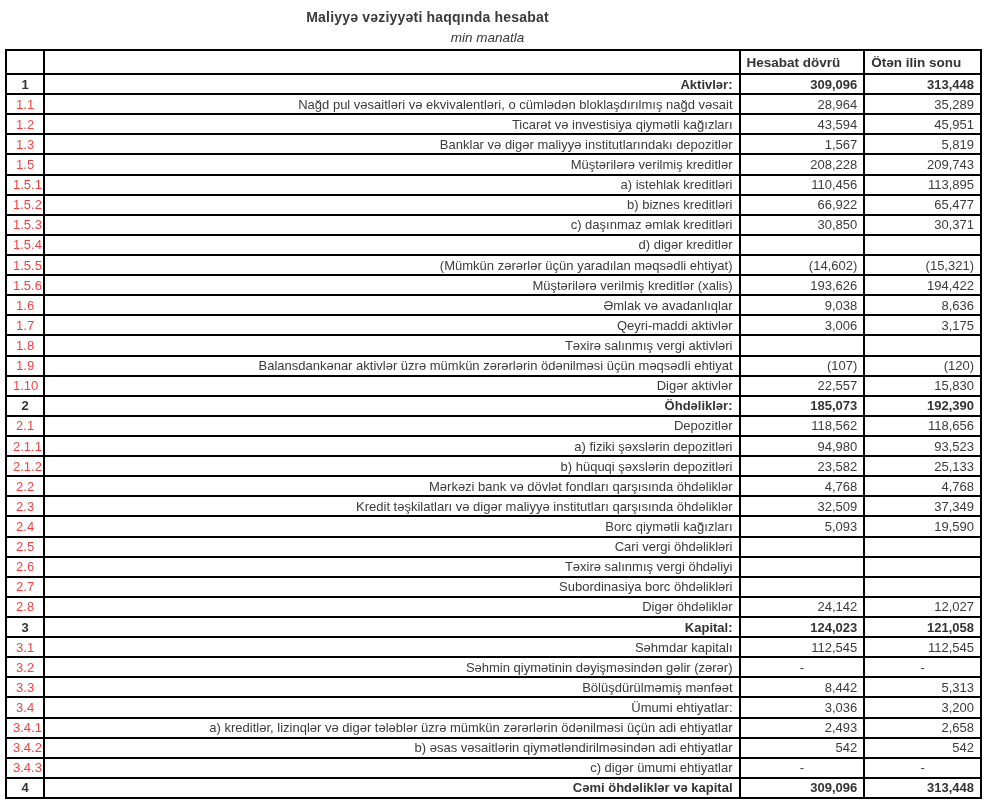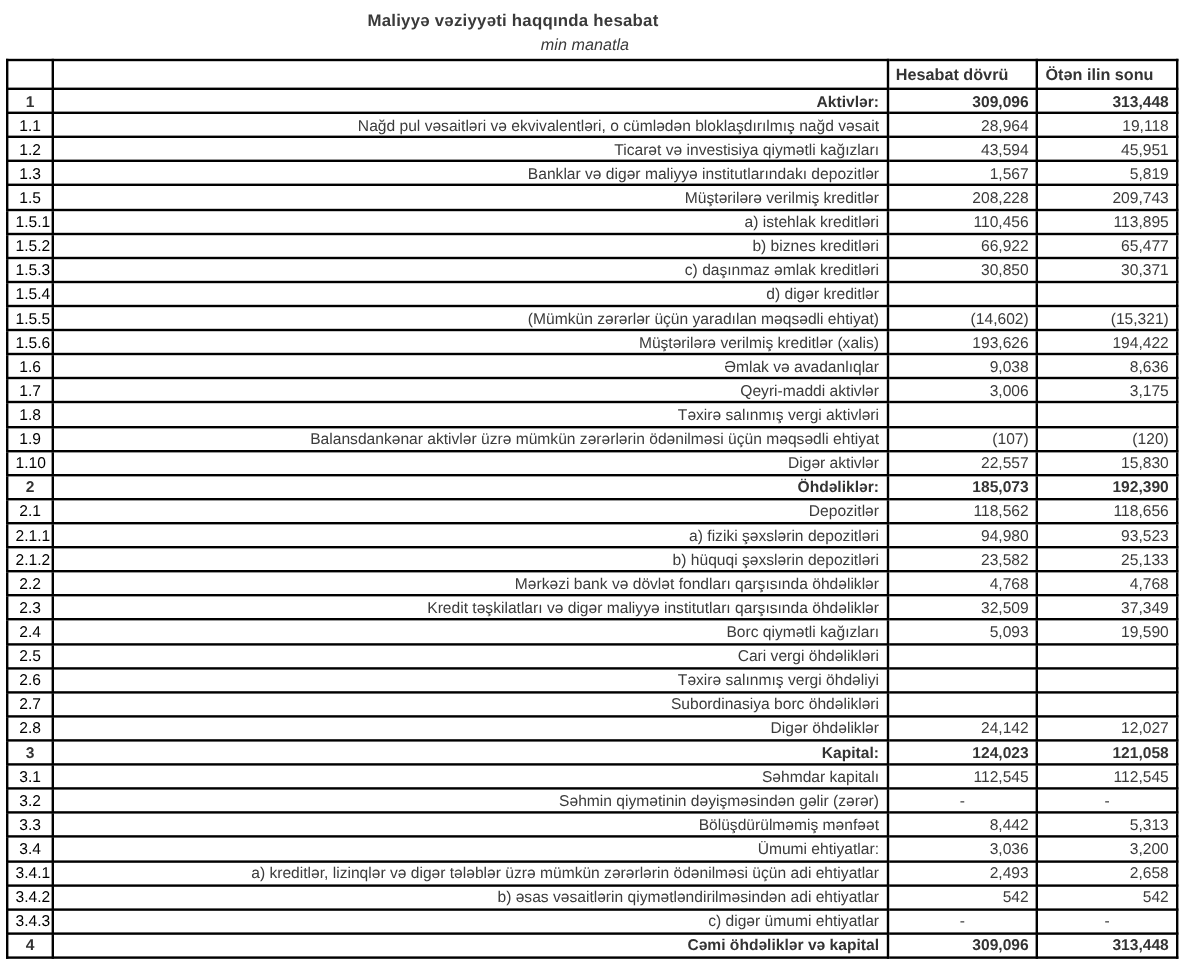--- a/index.html
+++ b/index.html
@@ -62,21 +62,21 @@
   col.c-val2 { width: 116px; }
   table.fin thead th {
     height: 20px;
     font-weight: bold;
     text-align: left;
     color: #333333;
     font-size: 13.5px;
   }
   td.num {
     text-align: center;
-    color: #000000;
+    color: #ef4444;
   }
   td.label {
     text-align: right;
     color: #3b3b3b;
   }
   td.val {
     text-align: right;
     padding-right: 8px;
     color: #3b3b3b;
   }
@@ -114,21 +114,21 @@
         <tr class="section">
           <td class="num">1</td>
           <td class="label">Aktivlər:</td>
           <td class="val">309,096</td>
           <td class="val">313,448</td>
         </tr>
         <tr>
           <td class="num">1.1</td>
           <td class="label">Nağd pul vəsaitləri və  ekvivalentləri, o cümlədən bloklaşdırılmış nağd vəsait</td>
           <td class="val">28,964</td>
-          <td class="val">19,118</td>
+          <td class="val">35,289</td>
         </tr>
         <tr>
           <td class="num">1.2</td>
           <td class="label">Ticarət və investisiya qiymətli kağızları</td>
           <td class="val">43,594</td>
           <td class="val">45,951</td>
         </tr>
         <tr>
           <td class="num">1.3</td>
           <td class="label">Banklar və digər maliyyə institutlarındakı depozitlər</td>

